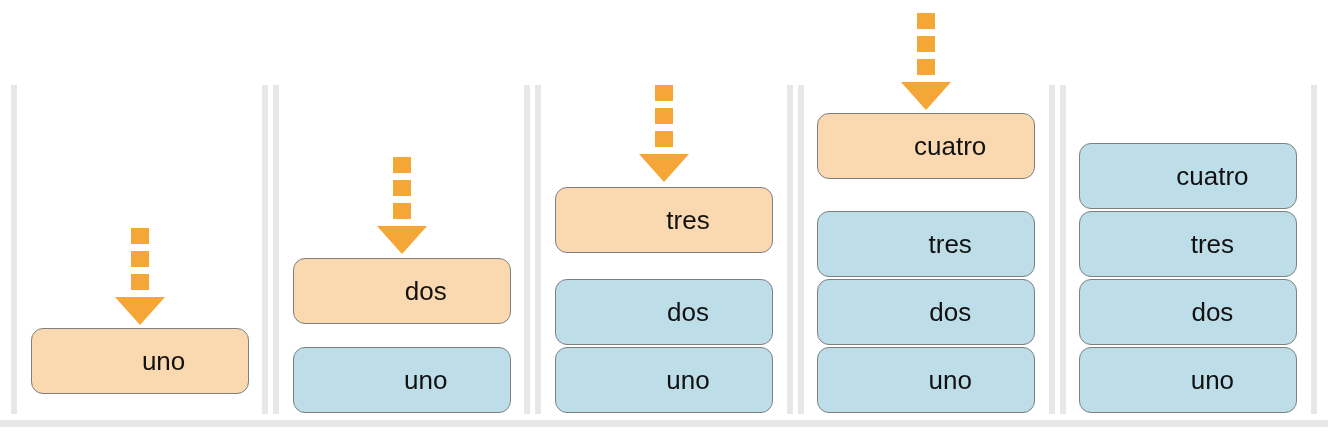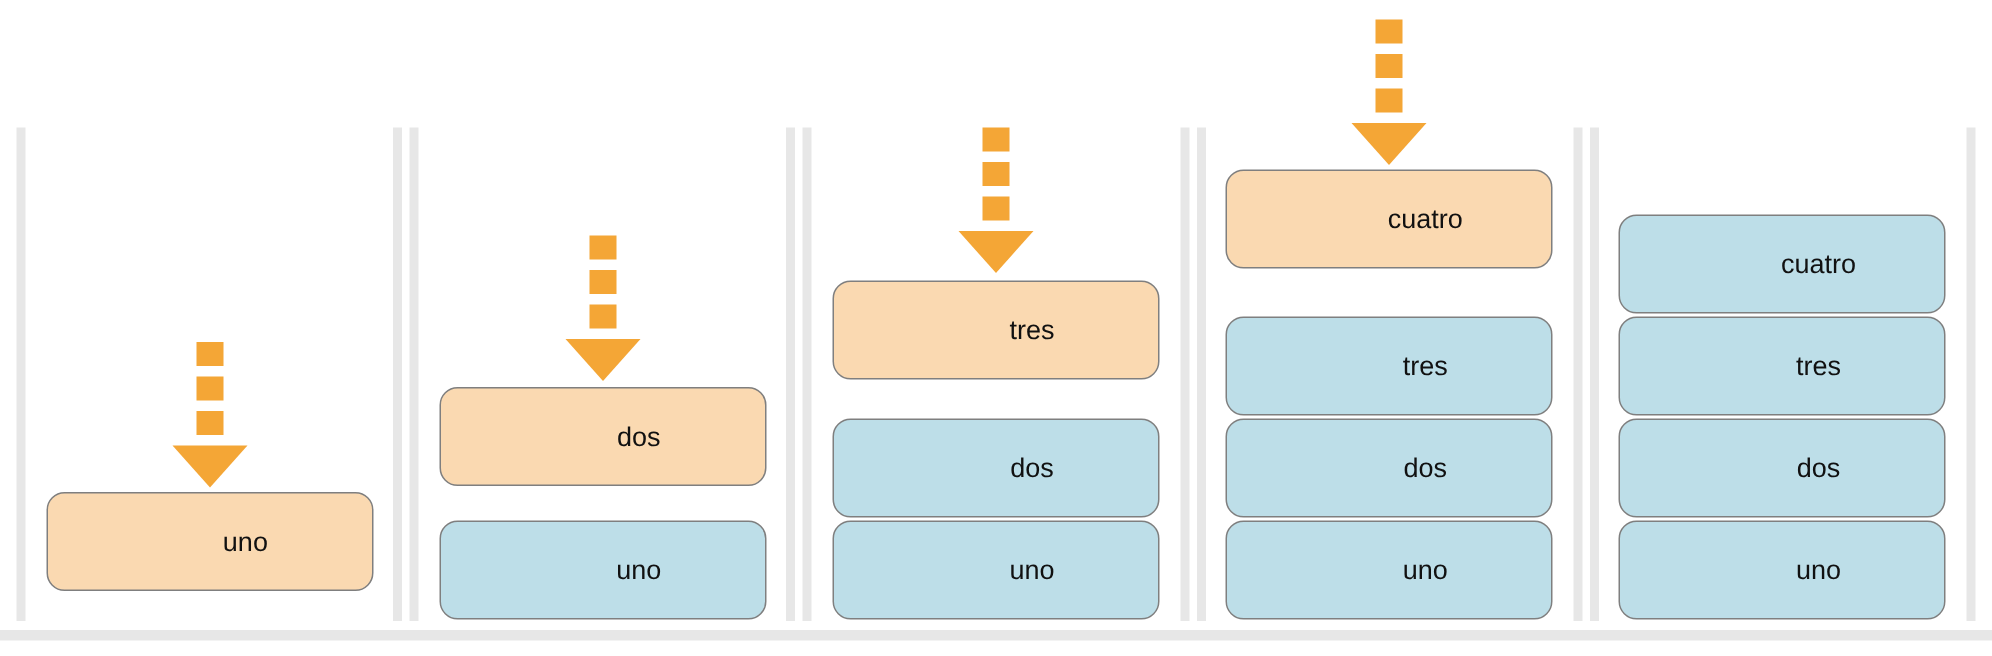--- a/index.html
+++ b/index.html
@@ -44,21 +44,21 @@
     left: 50%;
     transform: translateX(-50%);
     width: 218px;
     height: 66px;
     box-sizing: border-box;
     border: 1.5px solid var(--box-border, #7f7f7f);
     border-radius: 12px;
     display: flex;
     align-items: center;
     justify-content: center;
-    font-size: 18px;
+    font-size: 26px;
     color: var(--label-text, #111111);
     padding-left: 48px;
   }
   .box.pushed { background: var(--pushed-box-fill, #fad9b1); }
   .box.landed { background: var(--stacked-box-fill, #bddee8); }
   .arrow {
     position: absolute;
     left: 50%;
     transform: translateX(-50%);
     display: flex;

